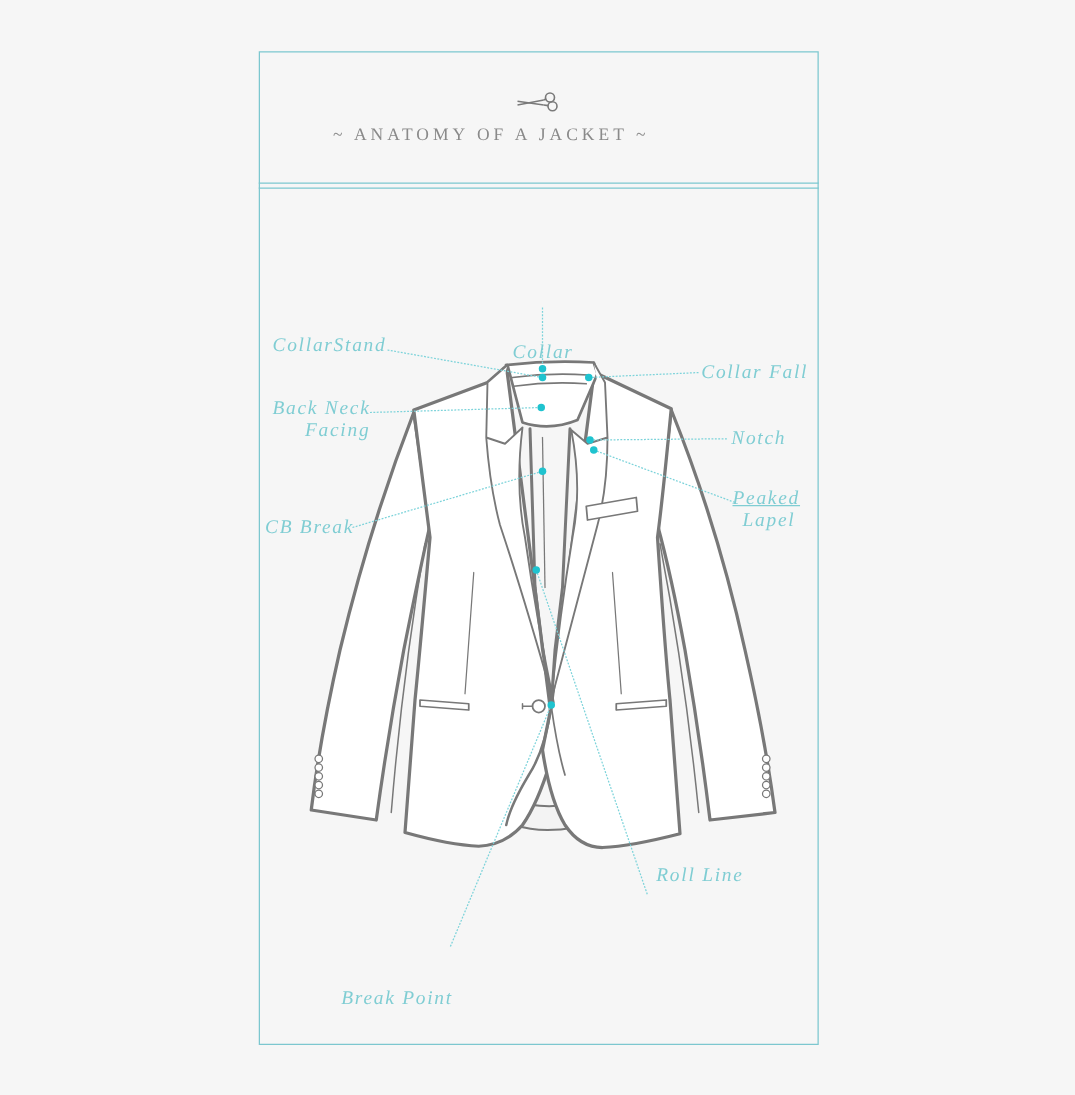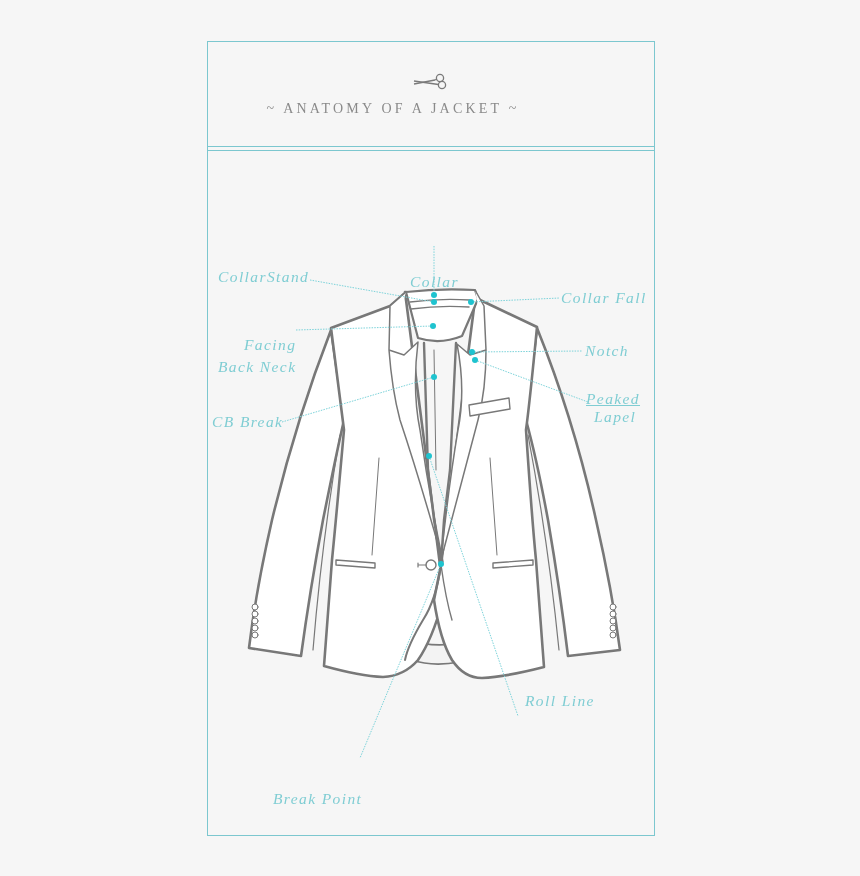--- a/index.html
+++ b/index.html
@@ -145,21 +145,21 @@
     <circle cx="471" cy="302" r="3"></circle>
     <circle cx="472" cy="352" r="3"></circle>
     <circle cx="475" cy="360" r="3"></circle>
     <circle cx="429" cy="456" r="3"></circle>
     <circle cx="441" cy="564" r="3"></circle>
   </g>
 </svg>
 
 <div class="label" style="left:410px; top:227px;margin-top:46px;">Collar</div>
 <div class="label" style="left:218px; top:268px;">CollarStand</div>
-<div class="label" style="left:218px; top:318px;margin-top:40px;">Back Neck</div>
+<div class="label" style="left:218px; top:318px;">Back Neck</div>
 <div class="label" style="left:234px; top:336px;margin-left:10px;">Facing</div>
 <div class="label" style="left:212px; top:413px;">CB Break</div>
 <div class="label" style="left:561px; top:289px;">Collar Fall</div>
 <div class="label" style="left:585px; top:342px;">Notch</div>
 <div class="label" style="left:586px; top:390px;text-decoration:underline;">Peaked</div>
 <div class="label" style="left:594px; top:408px;">Lapel</div>
 <div class="label" style="left:525px; top:692px;">Roll Line</div>
 <div class="label" style="left:273px; top:790px;">Break Point</div>
 
 </body></html>

